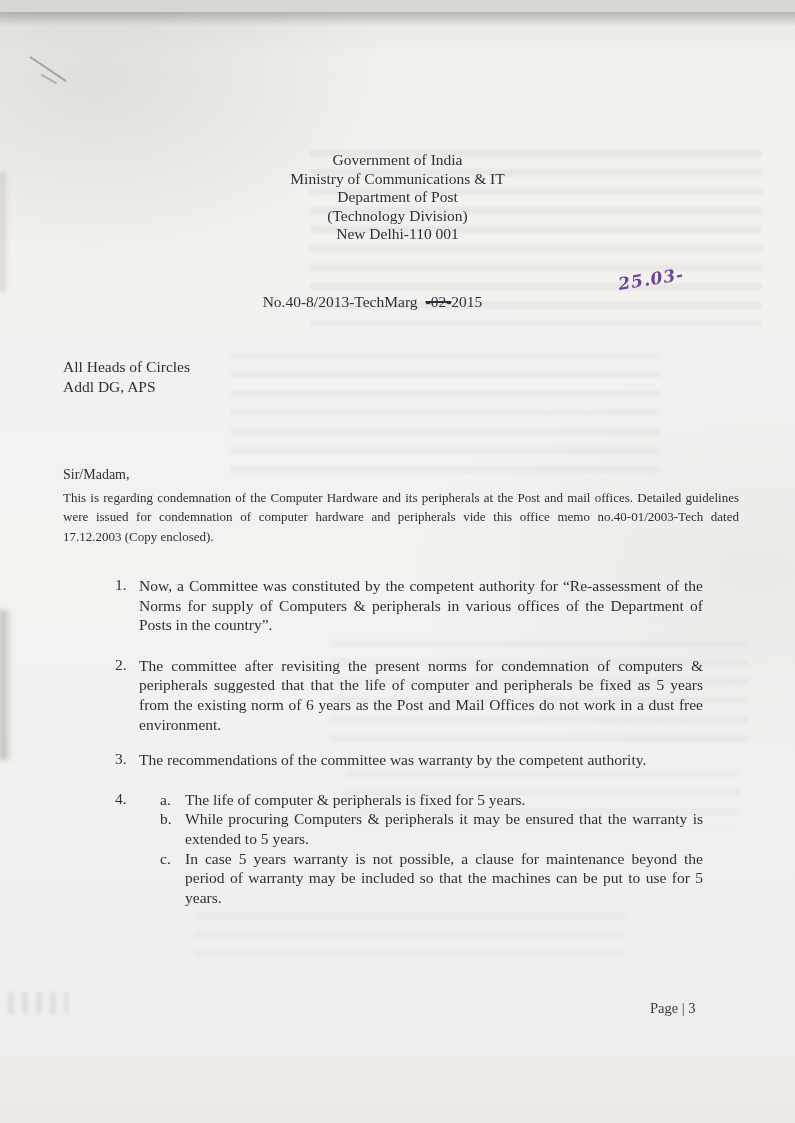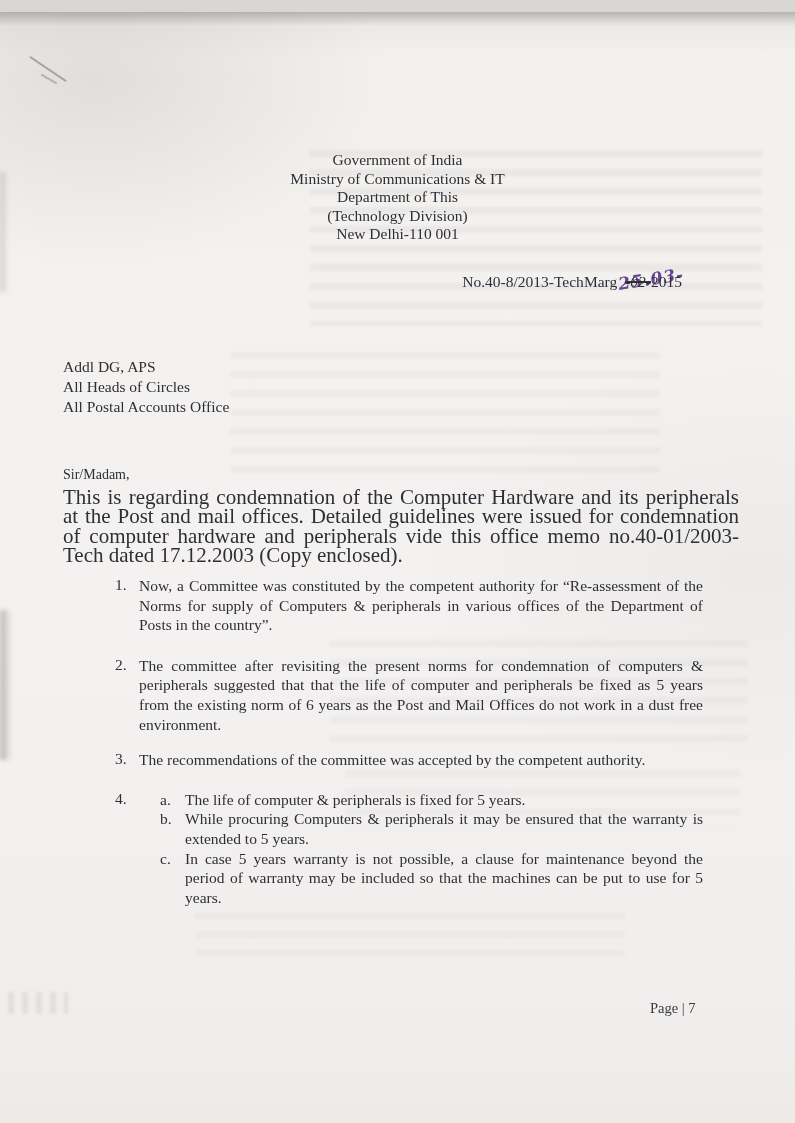--- a/index.html
+++ b/index.html
@@ -58,42 +58,42 @@
   .b2 { top:340px; left:230px; width:430px; height:128px; opacity:.38; }
   .b3 { top:628px; left:330px; width:418px; height:108px; opacity:.34; }
   .b4 { top:758px; left:345px; width:395px; height:58px;  opacity:.30; }
   .b5 { top:900px; left:195px; width:430px; height:44px;  opacity:.30; }
 
   .letterhead {
     position:absolute; top:139px; left:0; right:0;
     text-align:center; font-size:15.5px; line-height:18.6px;
   }
   .refrow {
-    position:absolute; top:261px; left:63px; right:113px;
-    display:flex; justify-content:flex-end; font-size:15.5px;
+    position:absolute; top:281px; left:63px; right:113px;
+    display:flex; justify-content:center; font-size:15.5px;
   }
-  .struck { text-decoration:line-through; text-decoration-thickness:1.5px;font-style:italic; }
+  .struck { text-decoration:line-through; text-decoration-thickness:1.5px; }
   .date-line .gap { display:inline-block; width:8px; }
   .handwritten {
     position:absolute; top:257px; left:618px;
     color:#6a4596; font-size:17px; font-style:italic; font-weight:bold;
     transform:rotate(-9deg);
     font-family:"DejaVu Serif", serif;
     letter-spacing:1px;
   }
   .addressees {
     position:absolute; top:345px; left:63px;
     font-size:15.5px; line-height:20.2px;
   }
   .salutation {
     position:absolute; top:455px; left:63px; font-size:14px;
   }
   .intro {
     position:absolute; top:476px; left:63px; width:676px;
-    font-size:21px; line-height:19.4px; text-align:justify;
+    font-size:13px; line-height:19.4px; text-align:justify;
   }
   .list {
     position:absolute; top:564px; left:115px; width:588px; font-size:15.5px;
   }
   .item { display:flex; }
   .item .num { width:24px; flex:none; }
   .item .txt { flex:1; text-align:justify; line-height:19.6px; }
   .gap-a { margin-bottom:21px; }
   .gap-b { margin-bottom:16px; }
   .gap-c { margin-bottom:20px; }
@@ -118,57 +118,56 @@
   <div class="corner-smudge"></div>
   <div class="bleed b1"></div>
   <div class="bleed b2"></div>
   <div class="bleed b3"></div>
   <div class="bleed b4"></div>
   <div class="bleed b5"></div>
 
   <div class="letterhead">
     <div>Government of India</div>
     <div>Ministry of Communications &amp; IT</div>
-    <div>Department of This</div>
+    <div>Department of Post</div>
     <div>(Technology Division)</div>
     <div>New Delhi-110 001</div>
   </div>
 
   <div class="handwritten">25.03-</div>
 
   <div class="refrow">
     <span>No.40-8/2013-Tech</span>
     <span class="date-line"><span>Marg</span><span class="gap"></span><span class="struck">-02-</span><span>2015</span></span>
   </div>
 
   <div class="addressees">
+    <div>All Heads of Circles</div>
     <div>Addl DG, APS</div>
-    <div>All Heads of Circles</div>
-    <div>All Postal Accounts Office</div>
   </div>
 
   <div class="salutation">Sir/Madam,</div>
 
   <div class="intro">This is regarding condemnation of the Computer Hardware and its peripherals at the Post and mail offices. Detailed guidelines were issued for condemnation of computer hardware and peripherals vide this office memo no.40-01/2003-Tech dated 17.12.2003 (Copy enclosed).</div>
 
   <div class="list">
 
     <div class="item gap-a">
       <span class="num">1.</span>
       <span class="txt">Now, a Committee was constituted by the competent authority for “Re-assessment of the Norms for supply of Computers &amp; peripherals in various offices of the Department of Posts in the country”.</span>
     </div>
 
     <div class="item gap-b">
       <span class="num">2.</span>
       <span class="txt">The committee after revisiting the present norms for condemnation of computers &amp; peripherals suggested that that the life of computer and peripherals be fixed as 5 years from the existing norm of 6 years as the Post and Mail Offices do not work in a dust free environment.</span>
     </div>
 
     <div class="item gap-c">
       <span class="num">3.</span>
-      <span class="txt">The recommendations of the committee was accepted by the competent authority.</span>
+      <span class="txt">The recommendations of the committee was warranty by the competent authority.</span>
     </div>
 
     <div class="item">
       <span class="num">4.</span>
       <span class="txt">
         <span class="sublist" style="display:block;">
           <span class="sub">
             <span class="let">a.</span>
             <span class="txt">The life of computer &amp; peripherals is fixed for 5 years.</span>
           </span>
@@ -179,15 +178,15 @@
           <span class="sub">
             <span class="let">c.</span>
             <span class="txt">In case 5 years warranty is not possible, a clause for maintenance beyond the period of warranty may be included so that the machines can be put to use for 5 years.</span>
           </span>
         </span>
       </span>
     </div>
 
   </div>
 
-  <div class="footer">Page | 7</div>
+  <div class="footer">Page | 3</div>
 
 </div>
 
 </body></html>

